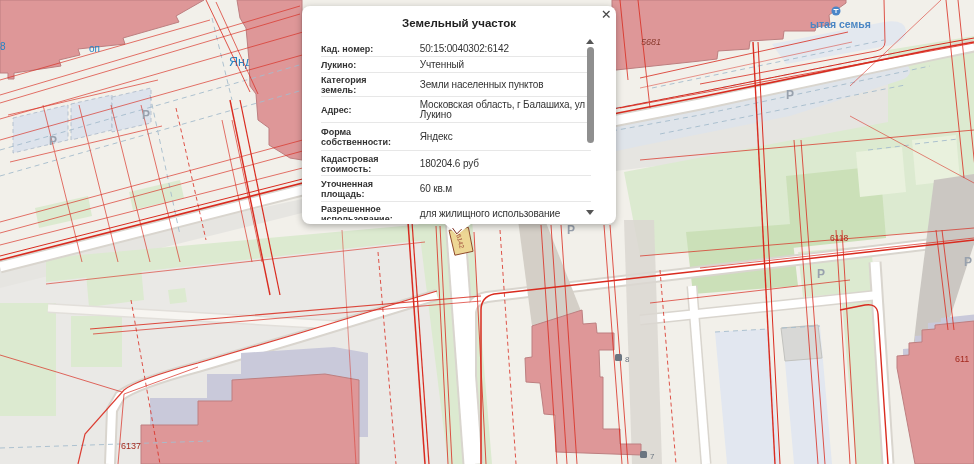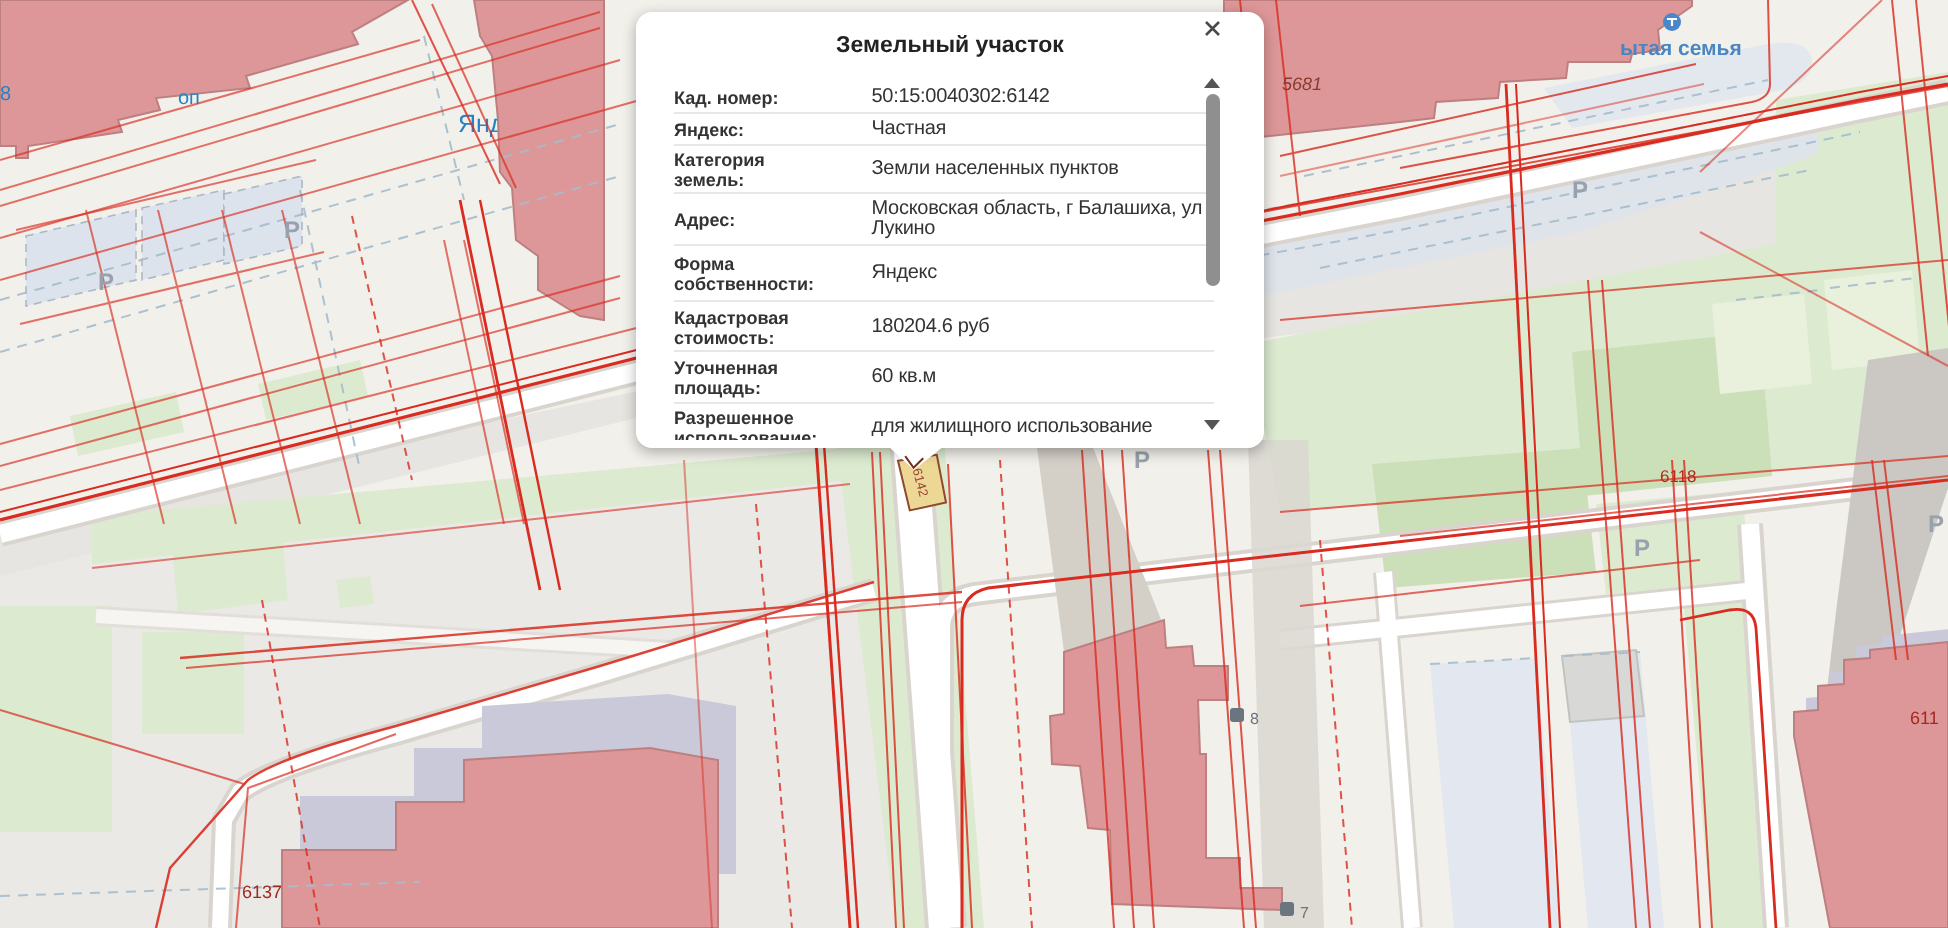--- a/index.html
+++ b/index.html
@@ -1,18 +1,18 @@
 <!DOCTYPE html>
 <html><head>
 <meta charset="utf-8">
 <style>
 html,body{margin:0;padding:0;}
 #stage{position:relative;width:974px;height:464px;overflow:hidden;background:#f2f0ea;font-family:"Liberation Sans",sans-serif;}
 #map{position:absolute;left:0;top:0;}
-.popup{position:absolute;left:318px;top:6px;width:314px;height:218px;background:#fff;border-radius:8px;box-shadow:0 2px 7px rgba(0,0,0,0.3);z-index:10;overflow:hidden;}
+.popup{position:absolute;left:302px;top:6px;width:314px;height:218px;background:#fff;border-radius:8px;box-shadow:0 2px 7px rgba(0,0,0,0.3);z-index:10;overflow:hidden;}
 .popup .title{position:absolute;left:0;top:11px;width:100%;text-align:center;font-size:11.5px;font-weight:bold;color:#222;}
 .tclip{position:absolute;left:19px;top:34px;width:270px;height:180px;overflow:hidden;}
 .ptable{border-collapse:collapse;font-size:10px;color:#333;}
 .ptable td{border-bottom:1px solid #e7e7e7;padding:2px 0 0 0;vertical-align:middle;line-height:10px;}
 .ptable td.l{font-weight:bold;font-size:9px;width:95px;padding-right:4px;}
 .ptable td.v{width:172px;letter-spacing:-0.15px;}
 .sb{position:absolute;left:284px;top:33px;width:9px;height:178px;}
 .sb .thumb{position:absolute;left:1px;top:8px;width:7px;height:96px;background:#8f8f8f;border-radius:4px;}
 .sb .ar{position:absolute;left:0px;width:0;height:0;border-left:4.5px solid transparent;border-right:4.5px solid transparent;}
 .closex{position:absolute;left:599px;top:7px;z-index:11;}
@@ -242,22 +242,22 @@
 <div class="popup">
   <div class="title">Земельный участок</div>
   <div class="tclip">
         <table class="ptable">
     <tbody>
             <tr style="height:16px">
               <td class="l">Кад. номер:</td>
               <td class="v">50:15:0040302:6142</td>
             </tr>
     <tr style="height:16px">
-              <td class="l">Яндекс:</td>
-              <td class="v">Частная</td>
+              <td class="l">Лукино:</td>
+              <td class="v">Учтенный</td>
             </tr>
     <tr style="height:24px">
               <td class="l">Категория<br>земель:</td>
               <td class="v">Земли населенных пунктов</td>
             </tr>
     <tr style="height:26px">
               <td class="l">Адрес:</td>
               <td class="v">Московская область, г Балашиха, ул<br>Лукино</td>
             </tr>
     <tr style="height:28px">

